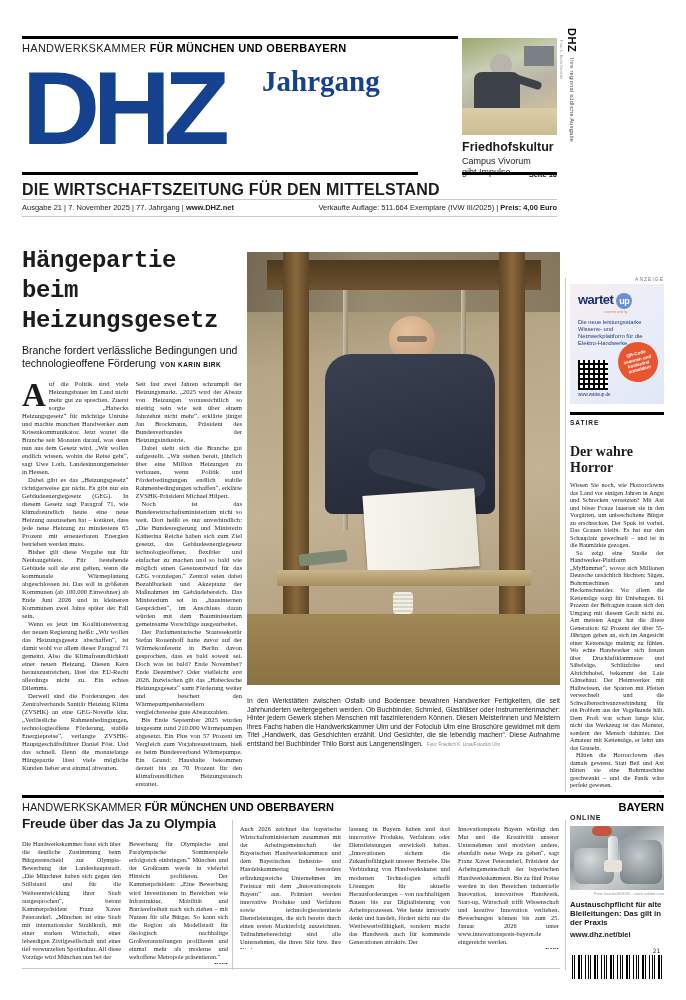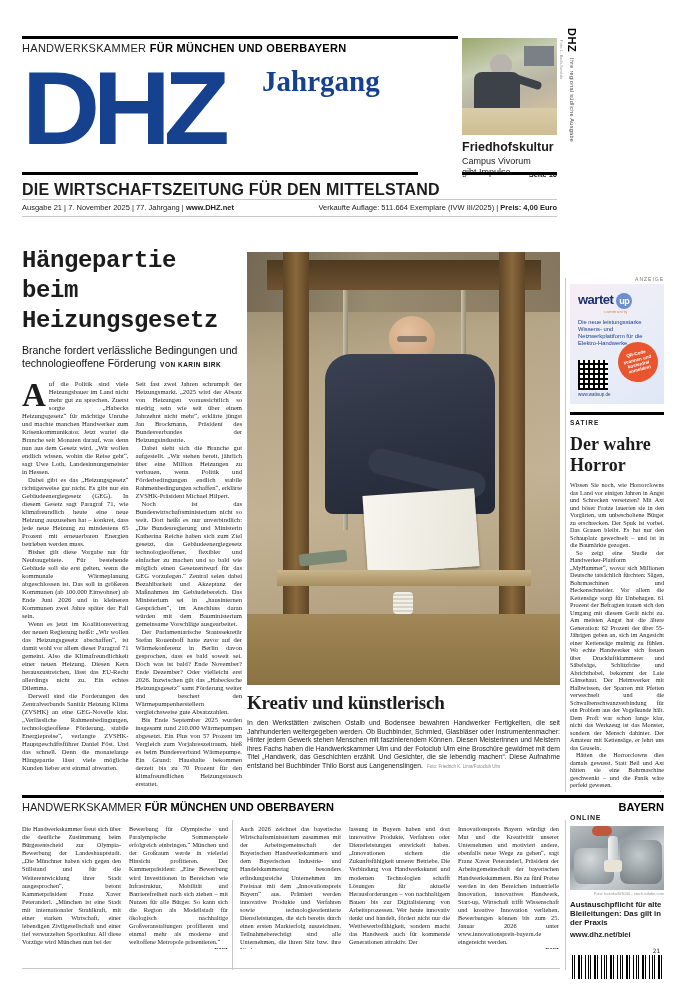--- a/index.html
+++ b/index.html
@@ -73,21 +73,21 @@
   #ad-sub { margin-left:34px; font-size:4px; color:#e07a3f; letter-spacing:.5px; }
   #ad-text { margin:5px 8px 0 8px; font-size:5.8px; line-height:7px; color:#1b3e8e; }
   #ad-qr { position:absolute; left:8px; bottom:14px; width:30px; height:30px; background-color:#fff;
        background-image:repeating-linear-gradient(0deg,#000 0 2px,transparent 2px 5px),repeating-linear-gradient(90deg,#000 0 2px,#fff 2px 5px); }
   #ad-url { position:absolute; left:8px; bottom:7px; font-size:4.5px; color:#1b3e8e; }
   #ad-badge { position:absolute; right:6px; bottom:22px; width:40px; height:40px; border-radius:50%; background:#e8552e; transform:rotate(-14deg);
        color:#fff; font-size:4.6px; font-weight:bold; text-align:center; display:flex; align-items:center; justify-content:center; line-height:5.4px; padding:3px; }
   #satire-rule { left:570px; top:412px; width:94px; height:3px; background:#000; }
   #satire { left:570px; top:419px; width:94px; height:373px; overflow:hidden; }
   #satire-label { font-size:6.5px; font-weight:bold; letter-spacing:1px; }
-  #satire-headline { font-family:"Liberation Serif",serif; font-weight:bold; font-size:18px; margin-top:8px; }
+  #satire-headline { font-family:"Liberation Serif",serif; font-weight:bold; font-size:14px; margin-top:18px; }
   #satire-text { margin-top:5px; font-family:"Liberation Serif",serif; font-size:6.2px; line-height:7.5px; text-align:justify; }
   #satire-text p { text-indent:6px; }
   #satire-text p:first-child { text-indent:0; }
   #satire-sig { text-align:right; font-weight:bold; font-size:6.2px; font-family:"Liberation Serif",serif; }
   
   #bottom-rule { left:22px; top:795px; width:642px; height:3px; background:#000; }
   #bottom-kicker { left:22px; top:801px; width:642px; font-size:11px; color:#222; }
   #bottom-kicker b { color:#000; }
   #bottom-region { float:right; font-weight:bold; color:#000; }
   .bot-divider { top:820px; width:1px; height:150px; background:#c8c8c8; }
@@ -195,21 +195,20 @@
   <div class="ph-body"></div>
   <div class="ph-arm"></div>
   <div class="ph-hand"></div>
   <div class="ph-book"></div>
   <div class="ph-platen"></div>
   <div class="ph-tool"></div>
   <div class="ph-spool"></div>
   <div class="ph-table"></div>
 </div>
 <div class="abs" id="caption">
-  <div id="caption-title">Kreativ und künstlerisch</div>
   <div id="caption-text"><span>In den Werkstätten zwischen Ostalb und Bodensee bewahren Handwerker Fertigkeiten, die seit Jahrhunderten weitergegeben werden. Ob Buchbinder, Schmied, Glasbläser oder Instrumentenmacher: Hinter jedem Gewerk stehen Menschen mit faszinierendem Können. Diesen Meisterinnen und Meistern ihres Fachs haben die Handwerkskammer Ulm und der Fotoclub Ulm eine Broschüre gewidmet mit dem Titel „Handwerk, das Geschichten erzählt. Und Gesichter, die sie lebendig machen“. Diese Aufnahme entstand bei Buchbinder Thilo Borst aus Langenenslingen.</span><span id="caption-credit">Foto: Friedrich K. Lima/Fotoclub Ulm</span></div>
 </div>
 
 <div class="abs" id="rail-divider"></div>
 <div class="abs" id="ad-label">ANZEIGE</div>
 <div id="ad">
   <div id="ad-logo"><span>wartet</span><span id="ad-up">up</span></div>
   <div id="ad-sub">community</div>
   <div id="ad-text">Die neue leistungsstarke Wissens- und Netzwerkplattform für die Elektro-Handwerke.</div>
   <div id="ad-qr"></div>
@@ -227,20 +226,21 @@
     </div>
   <div id="satire-sig">str</div>
 </div>
 
 <div class="abs" id="bottom-rule"></div>
 <div class="abs" id="bottom-kicker"><span>HANDWERKSKAMMER</span><b> FÜR MÜNCHEN UND OBERBAYERN</b><span id="bottom-region">BAYERN</span></div>
 <div class="abs bot-divider" id="bd1"></div>
 <div class="abs bot-divider" id="bd2"></div>
 
 <div class="abs" id="olympia">
+  <div class="bot-article-title">Freude über das Ja zu Olympia</div>
   <div class="bot-cols">
     <div class="bot-col">
         <p>Die Handwerkskammer freut sich über die deutliche Zustimmung beim Bürgerentscheid zur Olympia-Bewerbung der Landeshauptstadt. „Die Münchner haben sich gegen den Stillstand und für die Weiterentwicklung ihrer Stadt ausgesprochen“, betont Kammerpräsident Franz Xaver Peteranderl. „München ist eine Stadt mit internationaler Strahlkraft, mit einer starken Wirtschaft, einer lebendigen Zivilgesellschaft und einer tief verwurzelten Sportkultur. All diese Vorzüge wird München nun bei der</p>
       </div>
     <div class="bot-col"><span>Bewerbung für Olympische und Paralympische Sommerspiele erfolgreich einbringen.“ München und der Großraum werde in vielerlei Hinsicht profitieren. Der Kammerpräsident: „Eine Bewerbung wird Investitionen in Bereichen wie Infrastruktur, Mobilität und Barrierefreiheit nach sich ziehen – mit Nutzen für alle Bürger. So kann sich die Region als Modellstadt für ökologisch nachhaltige Großveranstaltungen profilieren und einmal mehr als moderne und weltoffene Metropole präsentieren.“</span><div class="bot-sig">DHZ</div></div>
   </div>
 </div>
 
 <div class="abs" id="innovation">
   <div class="bot-cols">

